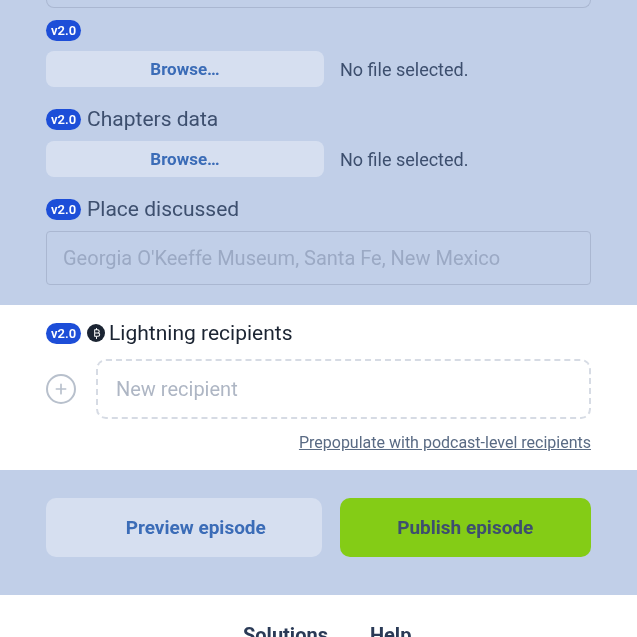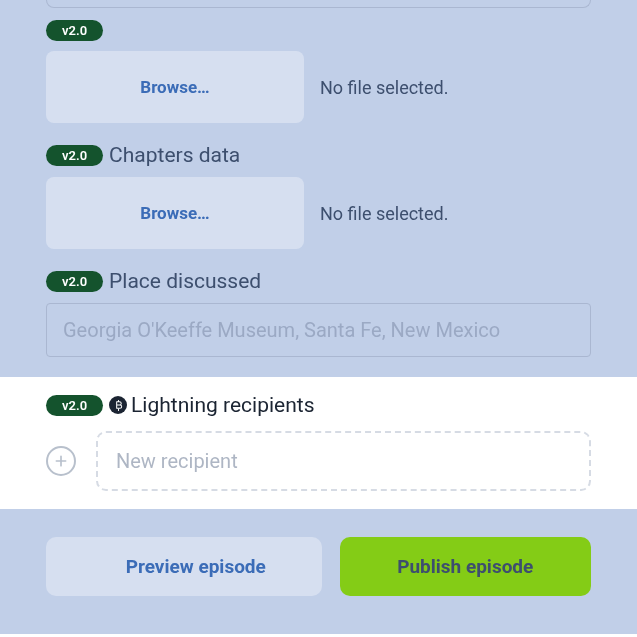--- a/index.html
+++ b/index.html
@@ -9,25 +9,25 @@
     font-family: -apple-system, BlinkMacSystemFont, "Segoe UI", Roboto, sans-serif;
   }
   body {
     width: 637px;
     background: #c1cfe8;
     color: #3d4f6e;
   }
   .version-badge {
     display: inline-flex;
     align-items: center;
-    background: #14532d;
+    background: #1d4ed8;
     color: #fff;
     font-weight: 600;
     font-size: 13px;
-    padding: 3px 16px;
+    padding: 3px 5px;
     border-radius: 11px;
     margin-right: 6px;
     vertical-align: middle;
   }
   .crypto-badge {
     display: inline-flex;
     align-items: center;
     justify-content: center;
     width: 18px;
     height: 18px;
@@ -52,22 +52,22 @@
     display: flex;
     align-items: center;
     margin-bottom: 10px;
   }
   .file-row {
     display: flex;
     align-items: center;
     gap: 16px;
   }
   .browse-btn {
-    width: 258px;
-    padding: 26px 0;
+    width: 278px;
+    padding: 8px 0;
     background: #d6dff0;
     color: #3b6cb7;
     font-weight: 700;
     font-size: 17px;
     border: none;
     border-radius: 8px;
     cursor: pointer;
     text-align: center;
   }
   .no-file {
@@ -237,20 +237,23 @@
     <span>Lightning recipients</span>
   </div>
   <div class="recipient-row">
     <button class="add-btn">
       <svg viewBox="0 0 24 24">
           <path d="M12 5v14M5 12h14" stroke="#b8c0cc" stroke-width="2.5" stroke-linecap="round"></path>
         </svg>
     </button>
     <input type="text" class="recipient-input" placeholder="New recipient" style="">
   </div>
+  <div class="prepopulate-row">
+    <a class="prepopulate-link">Prepopulate with podcast-level recipients</a>
+  </div>
 </div>
 
 <div class="action-row">
   <button class="action-btn preview-btn">Preview episode</button>
   <button class="action-btn publish-btn">Publish episode</button>
 </div>
 
 <div class="footer">
   <div class="footer-spacer"></div>
   <div class="footer-col">

